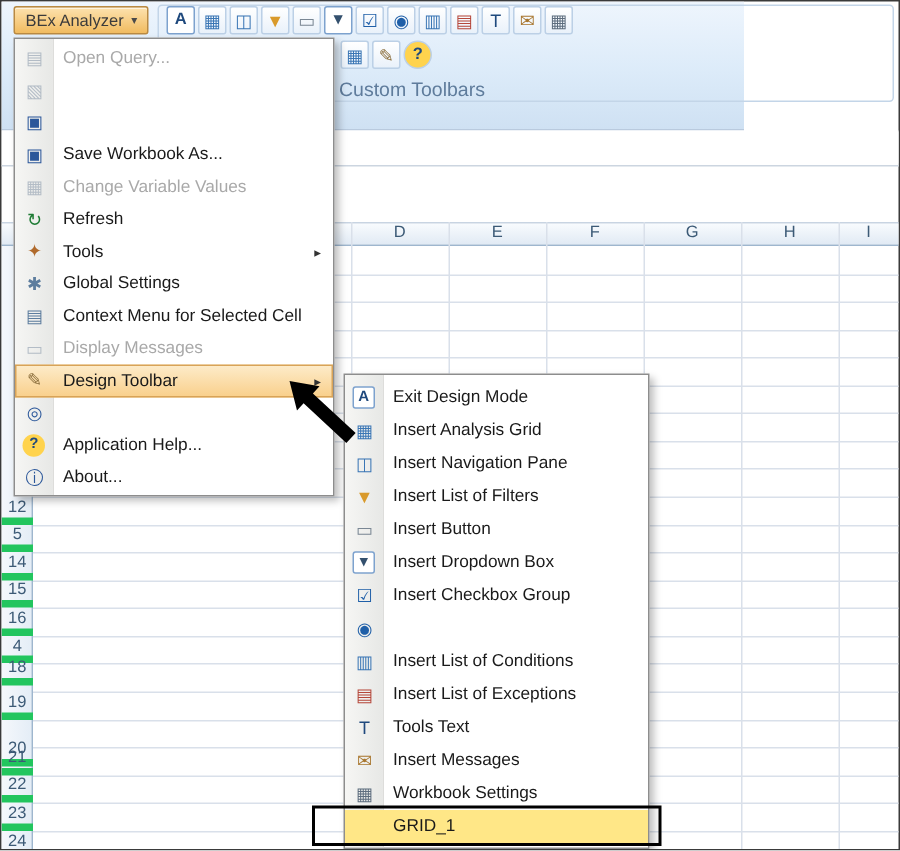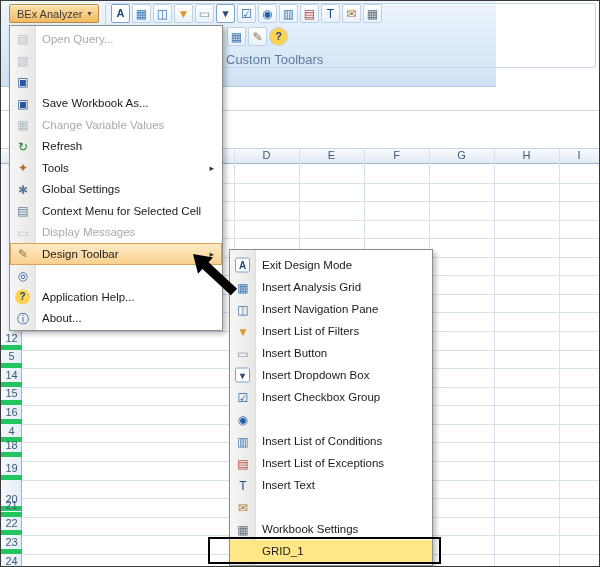--- a/index.html
+++ b/index.html
@@ -275,24 +275,25 @@
         <div class="mi">
           <span class="ico" style="color: rgb(58, 118, 181);">▥</span>
           <span class="lab">Insert List of Conditions</span>
         </div>
         <div class="mi">
           <span class="ico" style="color: rgb(181, 71, 58);">▤</span>
           <span class="lab">Insert List of Exceptions</span>
         </div>
         <div class="mi">
           <span class="ico" style="color: rgb(31, 73, 125);">T</span>
-          <span class="lab">Insert Text</span>
+          <span class="lab">Tools Text</span>
         </div>
         <div class="mi">
           <span class="ico" style="color: rgb(168, 118, 46);">✉</span>
+          <span class="lab">Insert Messages</span>
         </div>
         <div class="mi">
           <span class="ico" style="color: rgb(93, 109, 126);">▦</span>
           <span class="lab">Workbook Settings</span>
         </div>
         <div class="mi hl-yellow">
           <span class="lab">GRID_1</span>
         </div>
       </div>
   </div>

